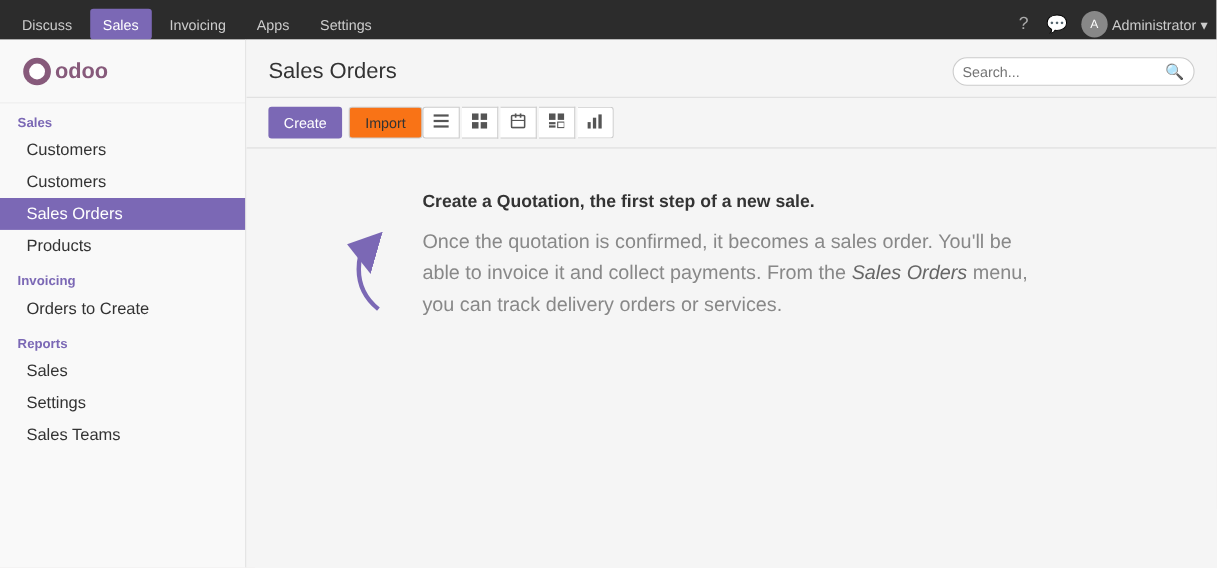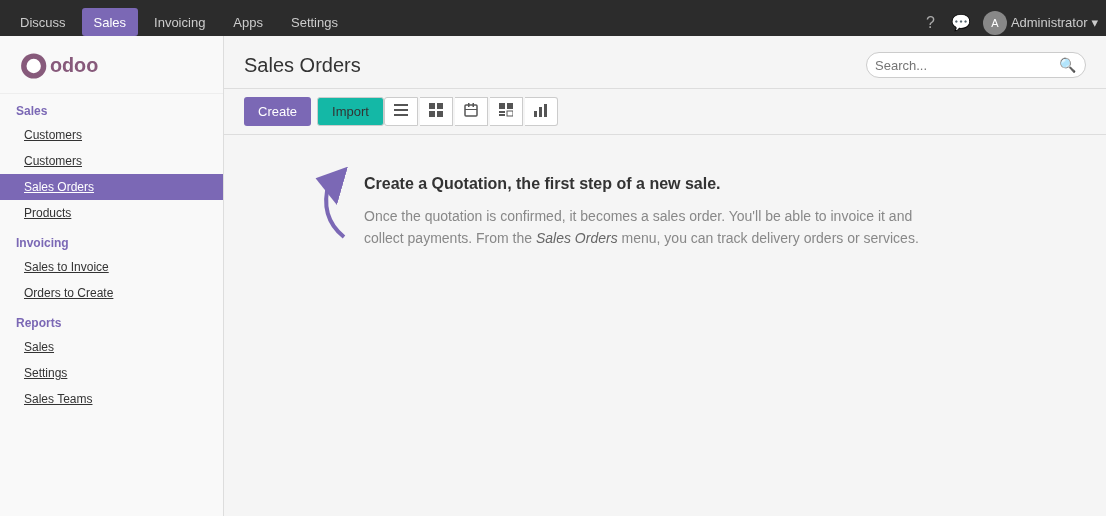--- a/index.html
+++ b/index.html
@@ -71,40 +71,39 @@
       width: 224px;
       background: #f9f9f9;
       border-right: 1px solid #ddd;
       overflow-y: auto;
       flex-shrink: 0;
     }
 
     .odoo-logo {
       padding: 12px 16px;
       display: flex;
-      align-items: flex-start;
+      align-items: center;
       border-bottom: 1px solid #eee;
       height: 58px;
     }
 
     .sidebar-section-header {
       font-size: 12px;
       font-weight: bold;
       color: #7b68b5;
       padding: 10px 16px 4px 16px;
       text-transform: none;
     }
 
     .sidebar-item {
       padding: 6px 16px 6px 24px;
       color: #333;
       cursor: pointer;
-      font-size: 12px;
+      font-size: 15px;
       display: block;
-      text-decoration: underline;
     }
     .sidebar-item.active {
       background: #7b68b5;
       color: #fff;
     }
 
     
     .content-area {
       flex: 1;
       background: #f5f5f5;
@@ -164,21 +163,21 @@
       background: #7b68b5;
       color: #fff;
       border: none;
       border-radius: 3px;
       padding: 6px 14px;
       font-size: 13px;
       cursor: pointer;
     }
 
     .btn-import {
-      background: #14b8a6;
+      background: #f97316;
       color: #333;
       border: 1px solid #ccc;
       border-radius: 3px;
       padding: 6px 14px;
       font-size: 13px;
       cursor: pointer;
     }
 
     .view-switcher {
       display: flex;
@@ -194,21 +193,22 @@
       color: #555;
     }
     .view-btn:first-child { border-radius: 3px 0 0 3px; }
     .view-btn:last-child { border-radius: 0 3px 3px 0; }
     .view-btn + .view-btn { border-left: none; }
 
     
     .empty-state {
       padding: 30px 30px 30px 80px;
       display: flex;
-      align-items: center;
+      align-items: flex-end;
+      gap: 20px;
     }
 
     .arrow-container {
       flex-shrink: 0;
       width: 60px;
       display: flex;
       justify-content: center;
     }
 
     .arrow-up {
@@ -219,21 +219,21 @@
     .empty-text h3 {
       font-size: 16px;
       font-weight: bold;
       color: #333;
       margin-bottom: 12px;
       margin-top: 10px;
     }
 
     .empty-text p {
       color: #888;
-      font-size: 14px;
+      font-size: 18px;
       line-height: 1.6;
       max-width: 560px;
     }
 
     .empty-text em {
       font-style: italic;
       color: #666;
     }
 
     
@@ -275,21 +275,20 @@
     <div>
       <div class="sidebar-section-header">Sales</div>
       <div class="sidebar-item">Customers</div>
       <div class="sidebar-item">Customers</div>
       <div class="sidebar-item active">Sales Orders</div>
       <div class="sidebar-item">Products</div>
     </div>
 
     <div>
       <div class="sidebar-section-header">Invoicing</div>
-      <div class="sidebar-item">Sales to Invoice</div>
       <div class="sidebar-item">Orders to Create</div>
     </div>
 
     <div>
       <div class="sidebar-section-header">Reports</div>
       <div class="sidebar-item">Sales</div>
     </div>
 
     <div>
       <div class="sidebar-item">Settings</div>

